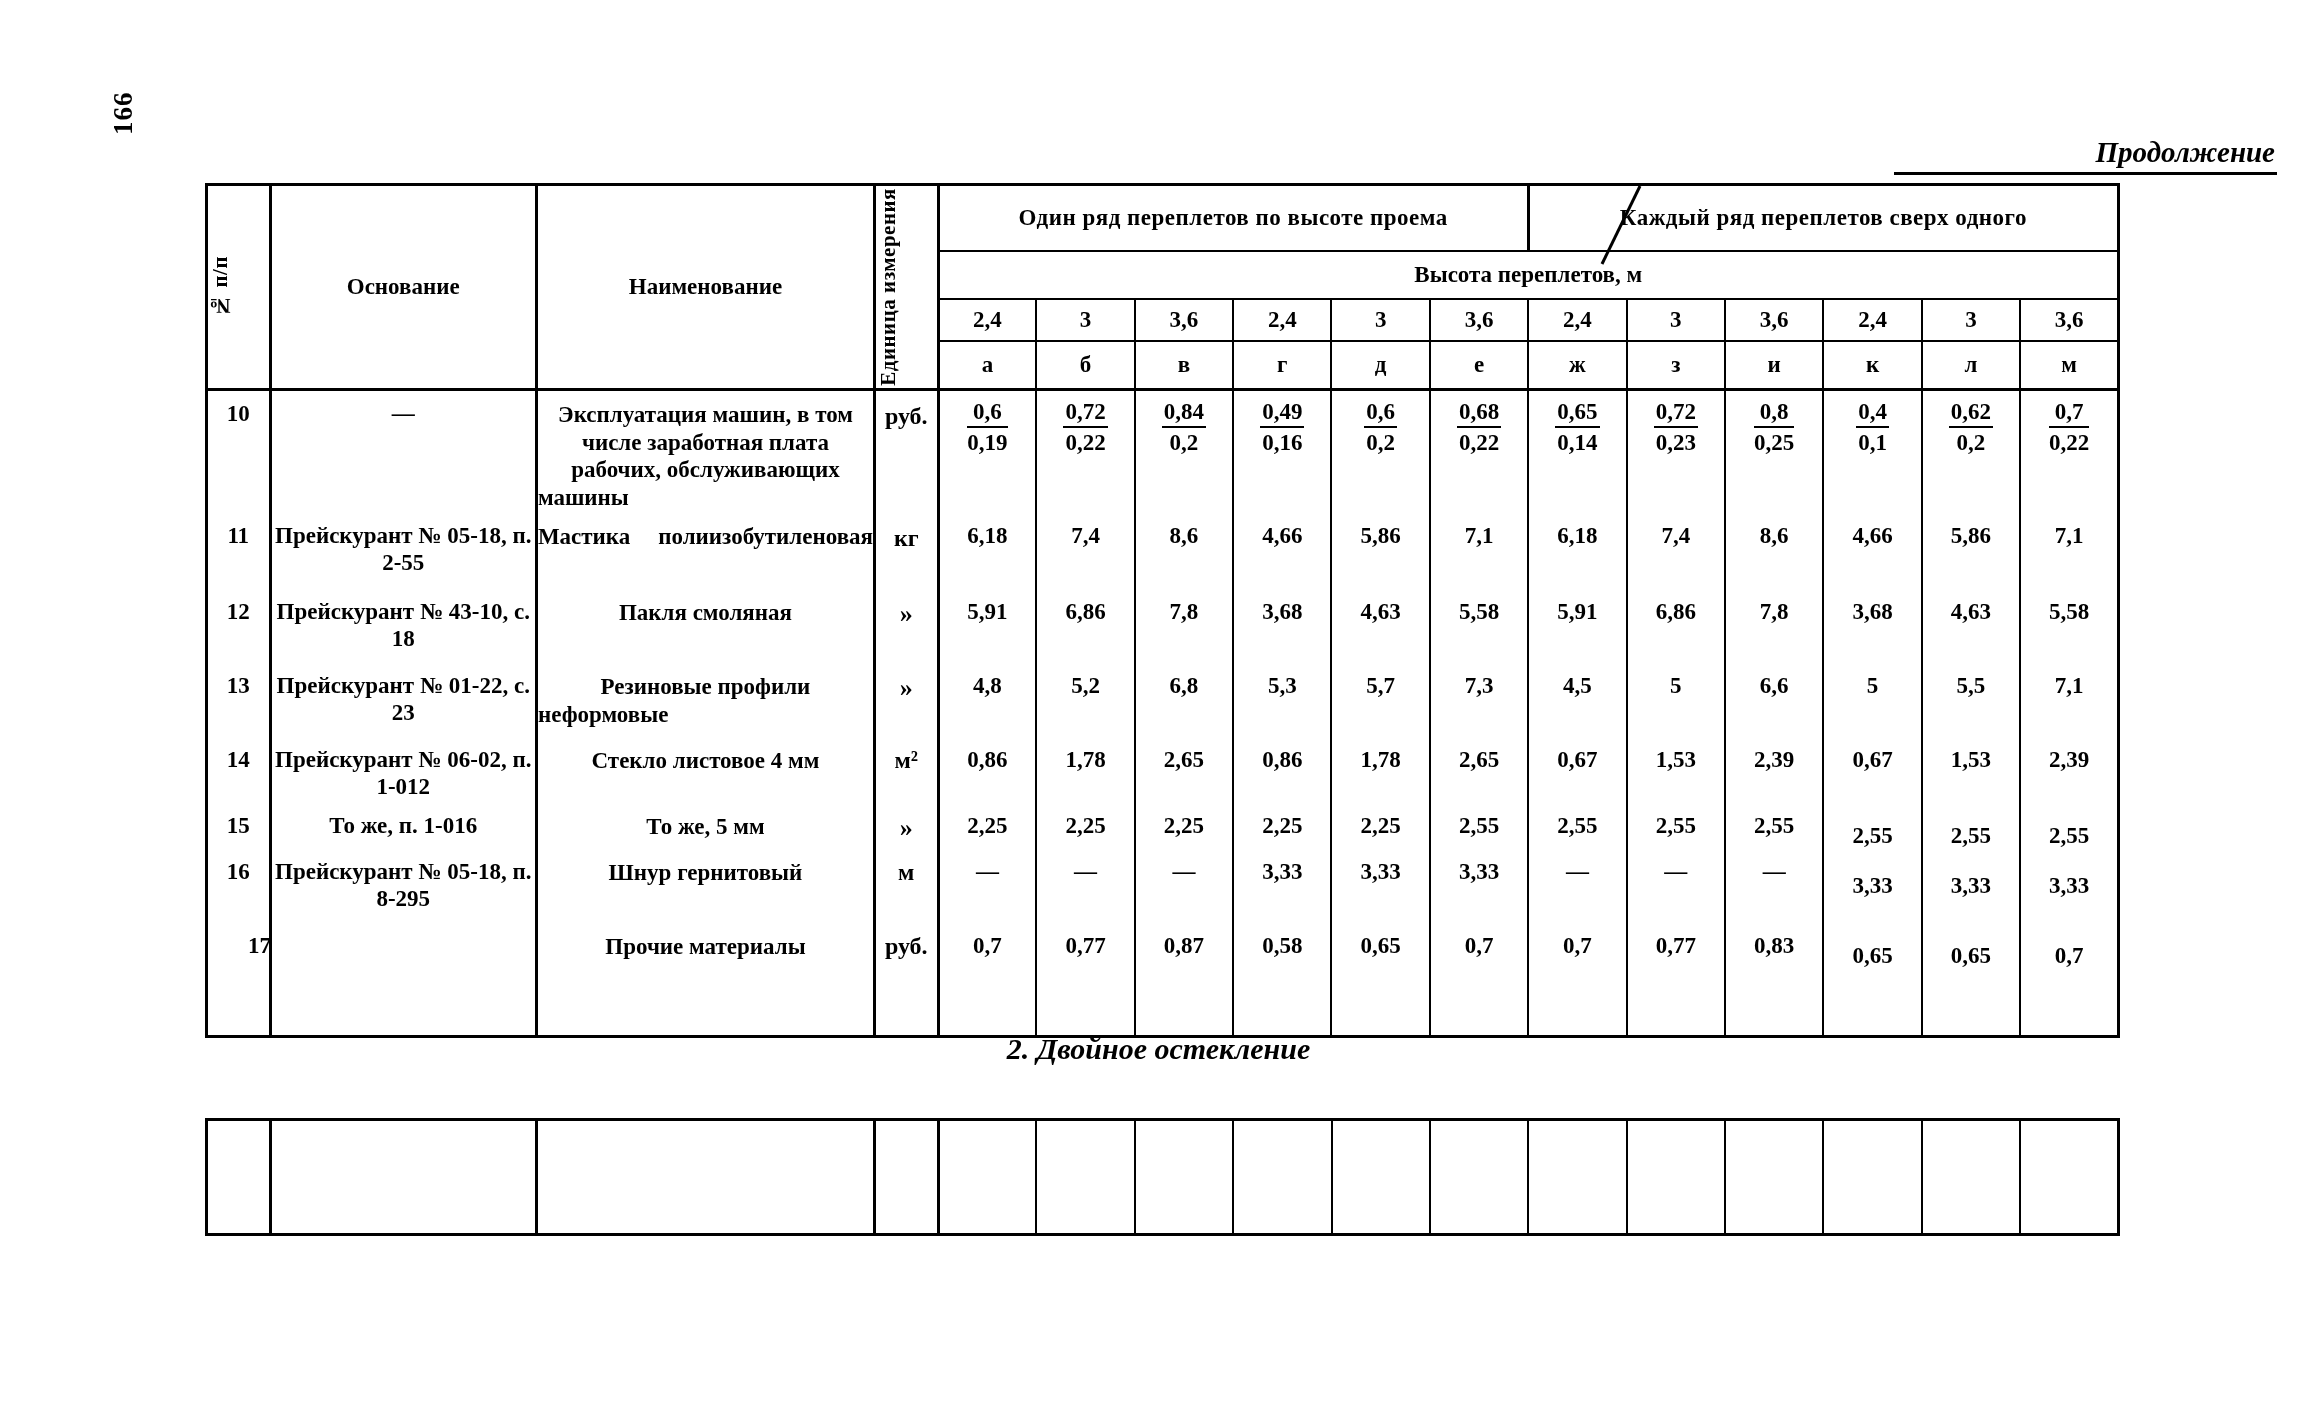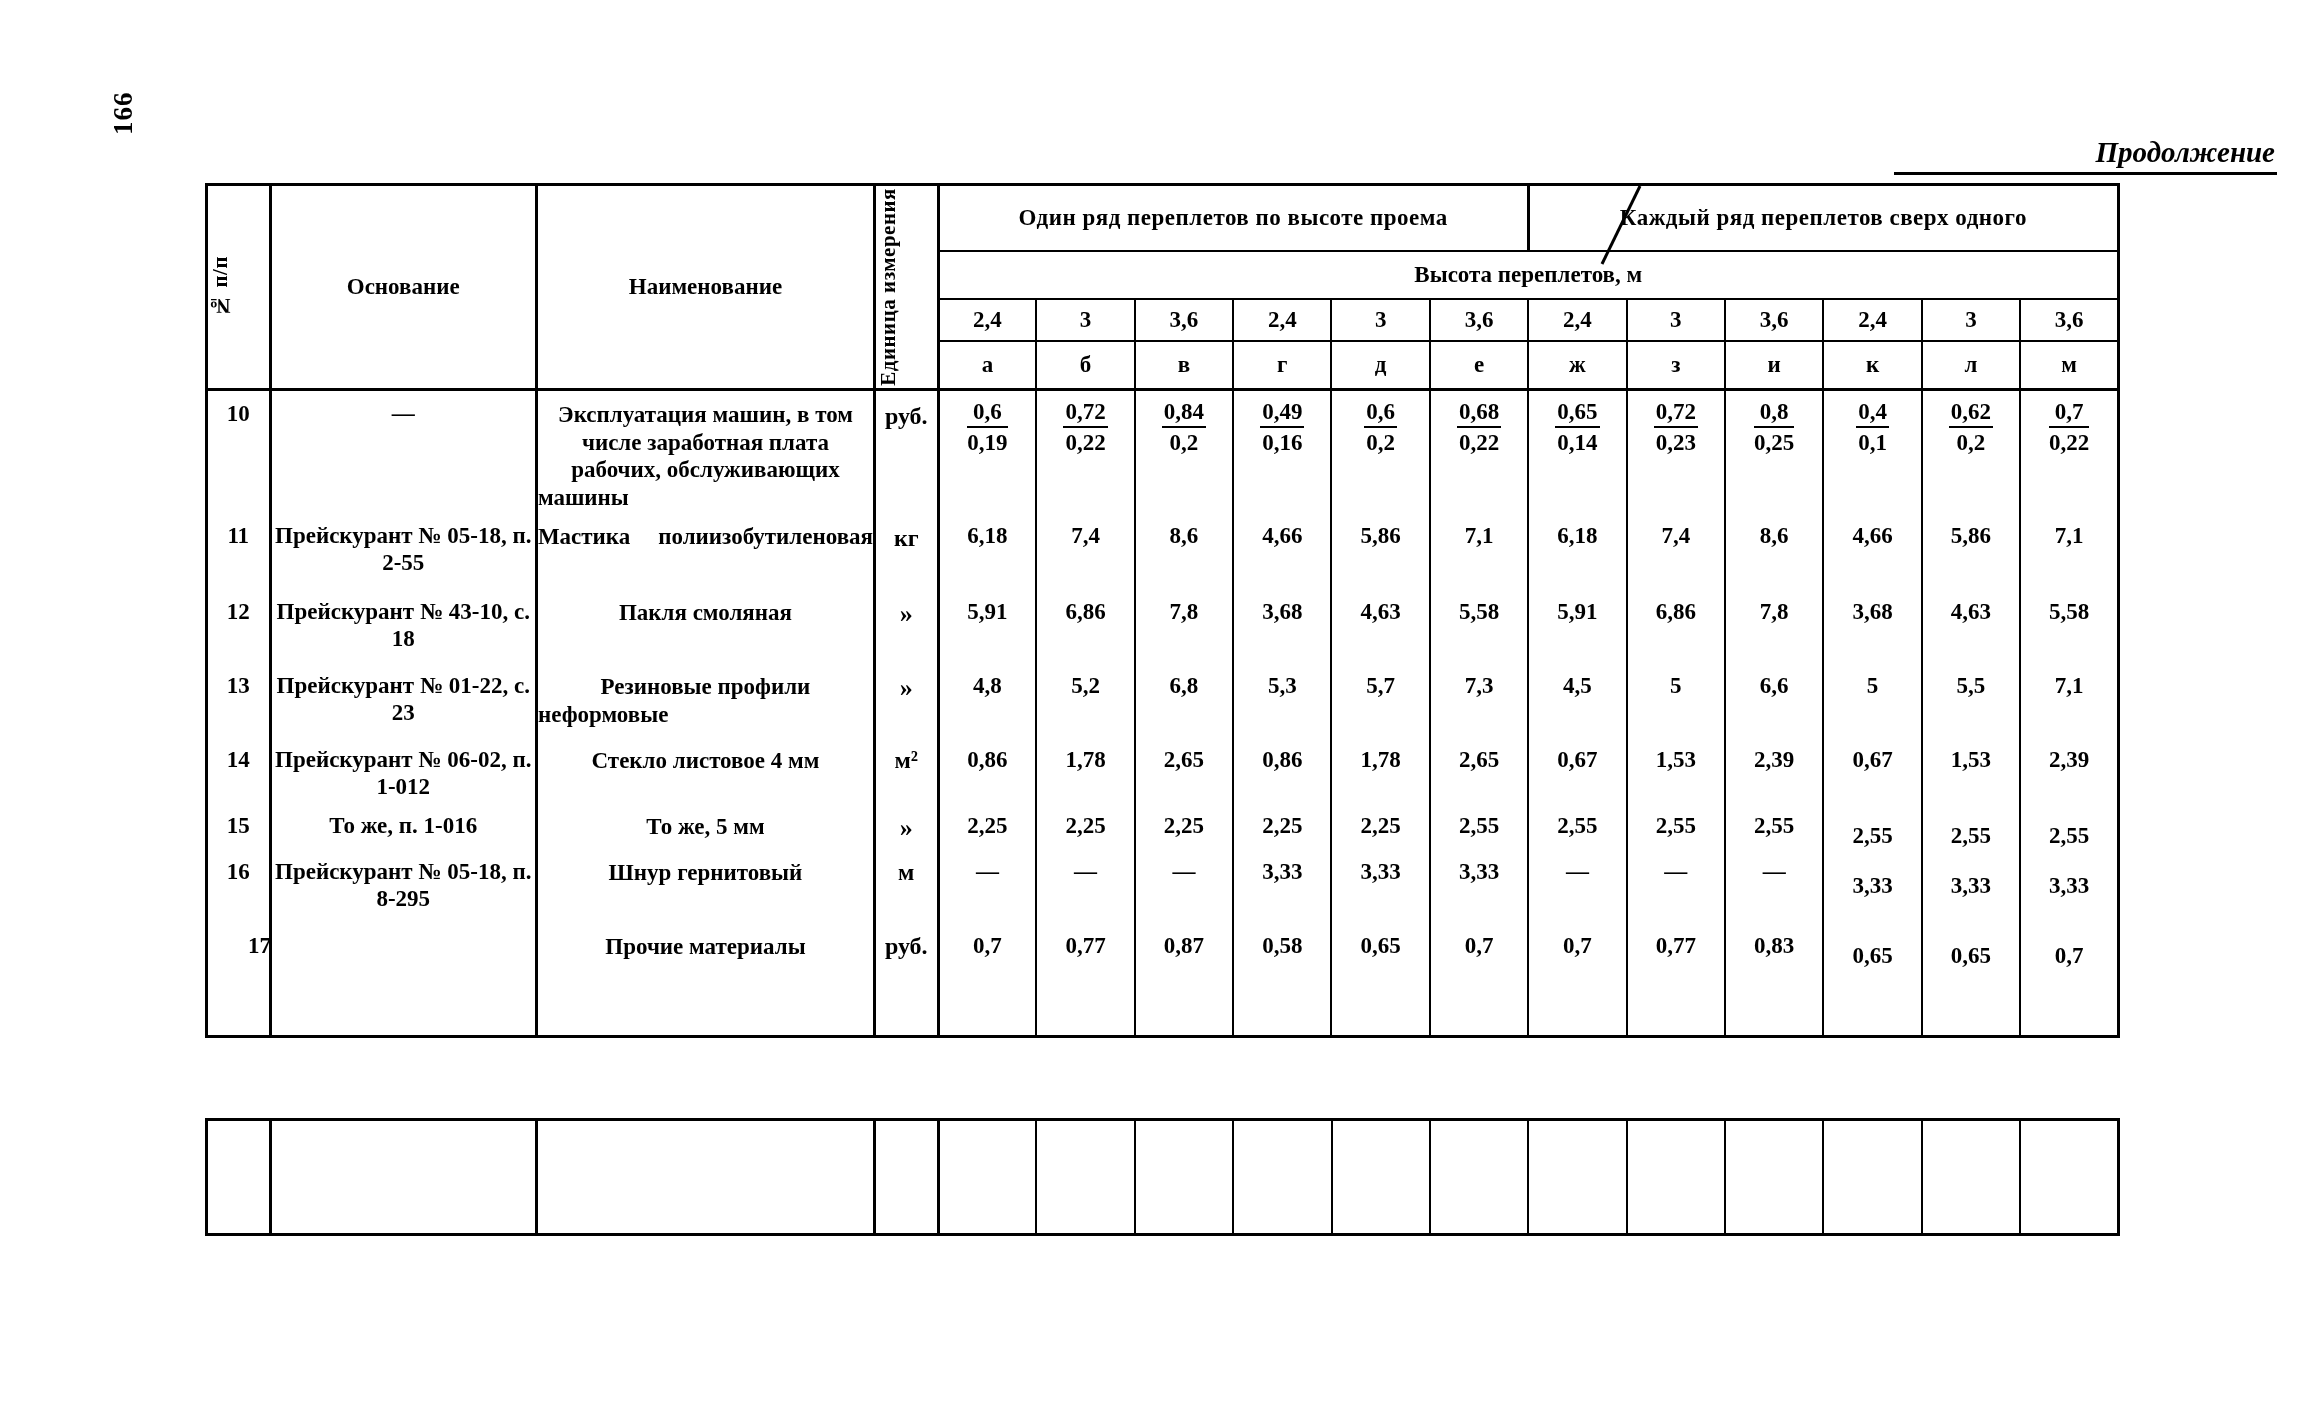--- a/index.html
+++ b/index.html
@@ -449,20 +449,21 @@
           <td class="bl-thin bb"></td>
           <td class="bl-thin bb"></td>
           <td class="bl-thin bb"></td>
           <td class="bl-thin bb"></td>
           <td class="bl-thin br bb"></td>
         </tr>
       </tbody>
     </table>
   </div>
 
+  <div class="section-title" style="top:1032px;">2. Двойное остекление</div>
 
   <div class="tbl2-wrap" style="top:1118px;">
     <table class="second">
       <colgroup>
         <col class="hdr-num">
         <col class="hdr-base">
         <col class="hdr-name">
         <col class="hdr-unit">
         <col class="col-data">
           <col class="col-data">

